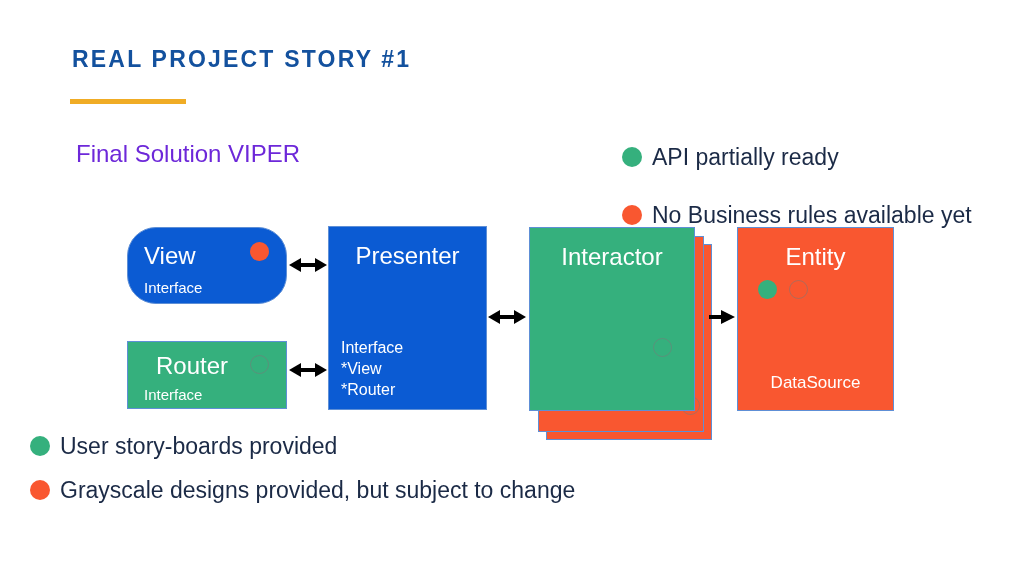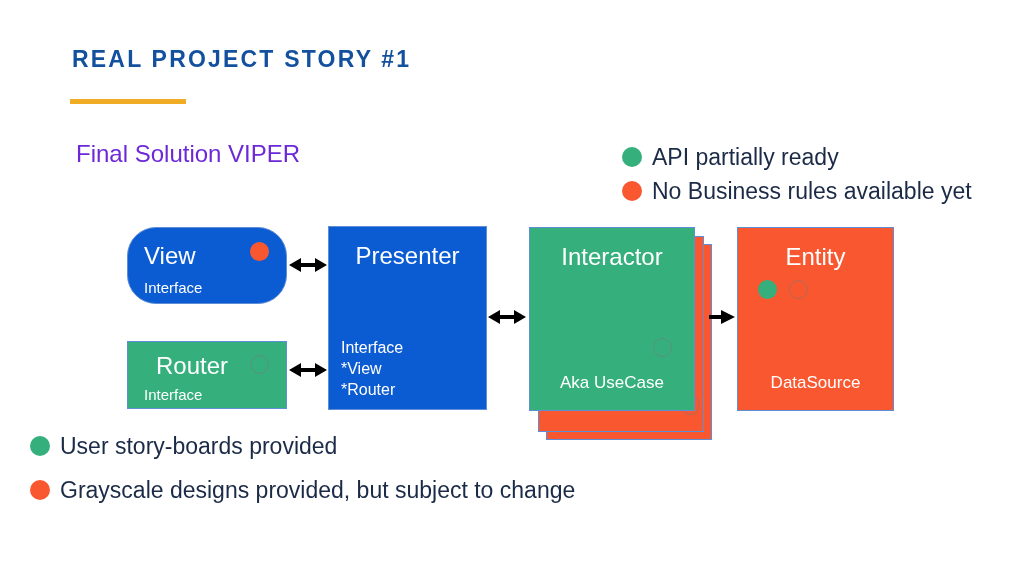--- a/index.html
+++ b/index.html
@@ -77,20 +77,21 @@
     color: #1B2A46;
     white-space: nowrap;
     line-height: 1;
   }
 
   .legend-top {
     left: 622px;
     top: 140px;
     flex-direction: column;
     align-items: flex-start;
+    gap: 24px;
   }
   .legend-bottom {
     left: 30px;
     top: 424px;
     flex-direction: column;
     align-items: flex-start;
   }
   .legend-bottom .legend-row { height: 44px; }
 
   
@@ -257,21 +258,20 @@
 *View
 *Router</div>
   </div>
 
   <div class="stack-card" id="stack-card-2"></div>
   <div class="stack-card" id="stack-card-1"></div>
   <span class="stack-marker"></span>
 
   <div class="box" id="box-interactor">
     <div class="box-title">Interactor</div>
-    <div class="box-sub">Aka UseCase</div>
     <span class="marker hollow"></span>
   </div>
 
   <div class="box" id="box-entity">
     <div class="box-title">Entity</div>
     <div class="box-sub">DataSource</div>
     <span class="marker green"></span>
     <span class="marker hollow"></span>
   </div>
 

